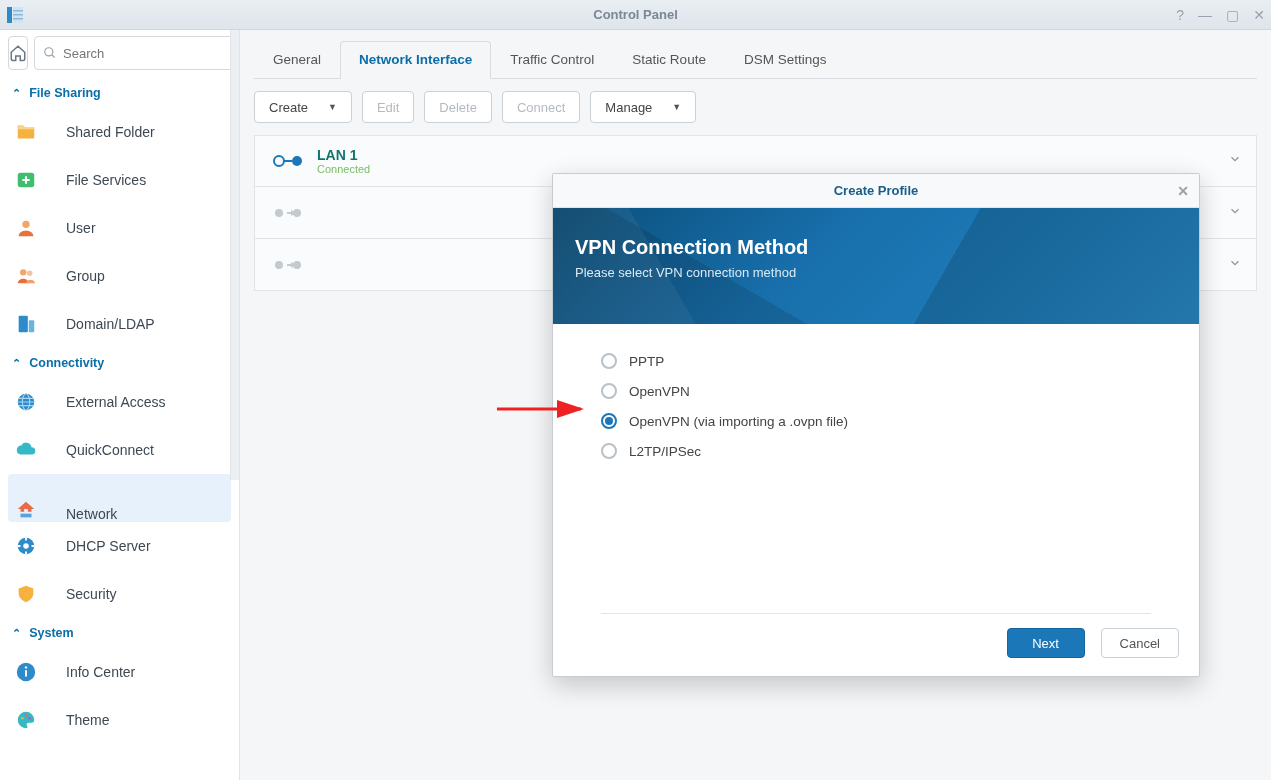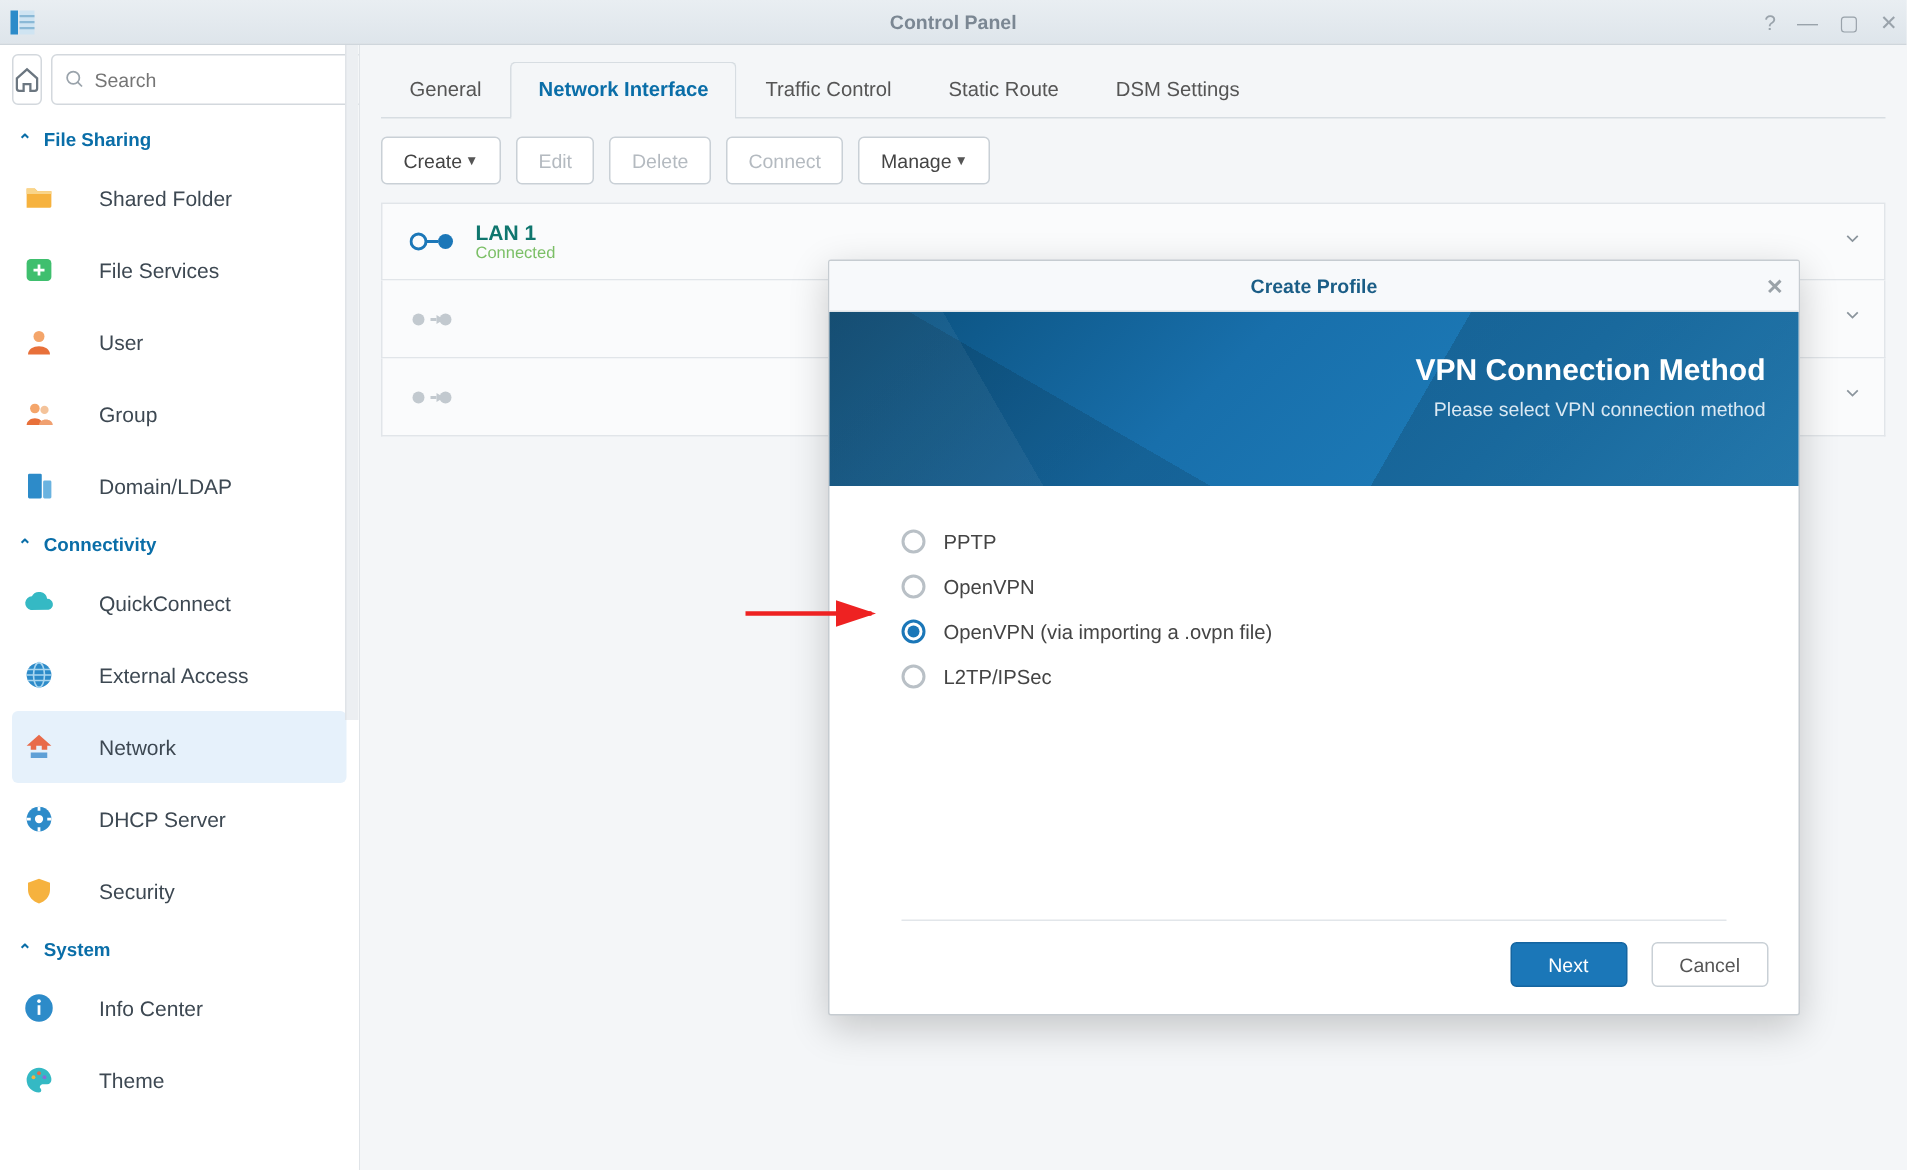--- a/index.html
+++ b/index.html
@@ -13,42 +13,42 @@
   .sidebar { width: 240px; background:#fff; border-right:1px solid #e0e4e8; padding:6px 8px 0 8px; overflow-y:auto; position:relative;}
   .sidebar::after{content:"";position:absolute; right:0; top:0; width:8px; height:450px; background:#eceff2; border-left:1px solid #e0e4e8;}
   .top-row { display:flex; gap:6px; margin-bottom:8px;}
   .home-btn { width:40px; height:34px; border:1px solid #d3d8dd; border-radius:4px; background:#fff; display:flex;align-items:center;justify-content:center;}
   .search-wrap{ flex:1; height:34px; border:1px solid #d3d8dd; border-radius:4px; display:flex; align-items:center; padding:0 8px; gap:6px;}
   .search-wrap input{ border:none; outline:none; flex:1; font-size:13px; color:#b91c1c;}
   .section-hdr{ display:flex; align-items:center; gap:8px; padding:8px 8px 8px 4px; color:#0a6ea8; font-size:12.5px; font-weight:600; cursor:default;}
   .section-hdr .chev{ font-size:11px; color:#0a6ea8;}
   .side-item{ display:flex; align-items:center; gap:28px; height:48px; padding-left:6px; font-size:14px; color:#3d4852; border-radius:4px; cursor:default;}
   .side-item .ico{ width:24px; height:24px; display:flex; align-items:center; justify-content:center; }
-  .side-item.active{ background:#e6f1fb;}
+  .side-item.active{ background:#e6f1fb;align-items:flex-end;}
   .content { flex:1; position:relative; padding:10px 14px 0 14px; background:#f4f6f8;}
   .tabs { display:flex; border-bottom:1px solid #d7dde2; }
   .tab { padding:10px 18px 12px 18px; font-size:13.5px; color:#555; border:1px solid transparent; border-bottom:none; background:transparent; position:relative; top:1px;}
   .tab.active{ color:#0a6ea8; font-weight:600; border-color:#d7dde2; background:#f4f6f8; border-top-left-radius:4px; border-top-right-radius:4px;}
   .tab.active::after{content:""; position:absolute; bottom:-1px; left:0; right:0; height:2px; background:#f4f6f8;}
   .toolbar{ display:flex; gap:10px; padding:12px 0;}
-  .btn{ height:32px; padding:0 14px; border:1px solid #c9d0d6; background:#fff; border-radius:4px; font-size:13px; color:#444; display:flex; align-items:center; gap:2px;}
+  .btn{ height:32px; padding:0 14px; border:1px solid #c9d0d6; background:#fff; border-radius:4px; font-size:13px; color:#444; display:flex; align-items:center; gap:20px;}
   .btn.disabled{ color:#b4bac0;}
   .btn .caret{ font-size:9px; color:#555;}
   .iface{ border:1px solid #e1e5e9; border-top:1px solid #e1e5e9; background:#fafbfc; margin-top:0; height:52px; display:flex; align-items:center; padding:0 16px; position:relative;}
   .iface + .iface{ border-top:none;}
   .iface .left-ico{ width:34px; display:flex; justify-content:center;}
   .iface .txt{ margin-left:12px;}
   .iface .name{font-weight:600; color:#0f766e; font-size:14px;}
   .iface .stat{ font-size:11px; color:#7bbf66;}
   .iface .chev-r{ position:absolute; right:14px; color:#8a949c;}
 
   .modal{ position:absolute; left:312px; top:143px; width:648px; height:504px; background:#fff; border:1px solid #c6ccd1; box-shadow:0 8px 26px rgba(0,0,0,.2); border-radius:2px; z-index:20;}
   .modal-title{ height:34px; display:flex; align-items:center; justify-content:center; font-size:13px; font-weight:600; color:#1a5d86; border-bottom:1px solid #dfe4e8; position:relative; background:#f7f9fb;}
   .modal-title .close{ position:absolute; right:10px; color:#9aa2a8; font-size:14px;}
-  .modal-banner{ height:116px; background:linear-gradient(135deg,#0a4e7a 0%, #186fab 40%, #1d7bb8 70%, #2a8cc9 100%); position:relative; color:#fff; padding:28px 22px 0 22px;text-align:right;}
+  .modal-banner{ height:116px; background:linear-gradient(135deg,#0a4e7a 0%, #186fab 40%, #1d7bb8 70%, #2a8cc9 100%); position:relative; color:#fff; padding:28px 22px 0 22px;}
   .modal-banner::before{content:"";position:absolute;inset:0;background:
      linear-gradient(60deg, rgba(255,255,255,.05) 20%, transparent 20%),
      linear-gradient(120deg, transparent 60%, rgba(0,0,0,.15) 60%),
      linear-gradient(30deg, rgba(0,0,0,.12) 30%, transparent 30%);}
   .modal-banner h2{ font-size:20px; font-weight:700; position:relative; margin-bottom:6px;}
   .modal-banner p{ font-size:13px; position:relative; color:#dbe9f3;}
   .modal-body{ padding:22px 48px;}
   .radio-row{ display:flex; align-items:center; gap:12px; height:30px; font-size:13.5px; color:#444;}
   .radio{ width:16px; height:16px; border-radius:50%; border:2px solid #b9c0c6; display:flex;align-items:center;justify-content:center;}
   .radio.sel{ border-color:#1b77b8;}
@@ -153,34 +153,34 @@
     </div>
 
     <div class="section-hdr">
         <span class="chev">⌃</span>
         <span>Connectivity</span>
       </div>
 
     <div class="side-item">
       <span class="ico">
           <svg width="22" height="22" viewBox="0 0 24 24">
-            <path fill="#35b9c4" d="M6 17a5 5 0 0 1 .8-9.9A6 6 0 0 1 18 9a4 4 0 0 1 1 7.9z"></path>
-          </svg>
-        </span>
-      <span>QuickConnect</span>
-    </div>
-    <div class="side-item">
-      <span class="ico">
-          <svg width="22" height="22" viewBox="0 0 24 24">
             <circle cx="12" cy="12" r="9" fill="#2d8bc9"></circle>
             <ellipse cx="12" cy="12" rx="4" ry="9" fill="none" stroke="#a9d6f0" stroke-width="1.2"></ellipse>
             <path d="M3 12h18M4 8h16M4 16h16" stroke="#a9d6f0" stroke-width="1.2"></path>
           </svg>
         </span>
       <span>External Access</span>
+    </div>
+    <div class="side-item">
+      <span class="ico">
+          <svg width="22" height="22" viewBox="0 0 24 24">
+            <path fill="#35b9c4" d="M6 17a5 5 0 0 1 .8-9.9A6 6 0 0 1 18 9a4 4 0 0 1 1 7.9z"></path>
+          </svg>
+        </span>
+      <span>QuickConnect</span>
     </div>
     <div class="side-item active">
       <span class="ico">
           <svg width="22" height="22" viewBox="0 0 24 24">
             <path d="M12 3l9 8h-3v3h-4v-3h-4v3H6v-3H3z" fill="#e86b4a"></path>
             <rect x="6" y="16" width="12" height="4" fill="#5fa0d6"></rect>
           </svg>
         </span>
       <span>Network</span>
     </div>

